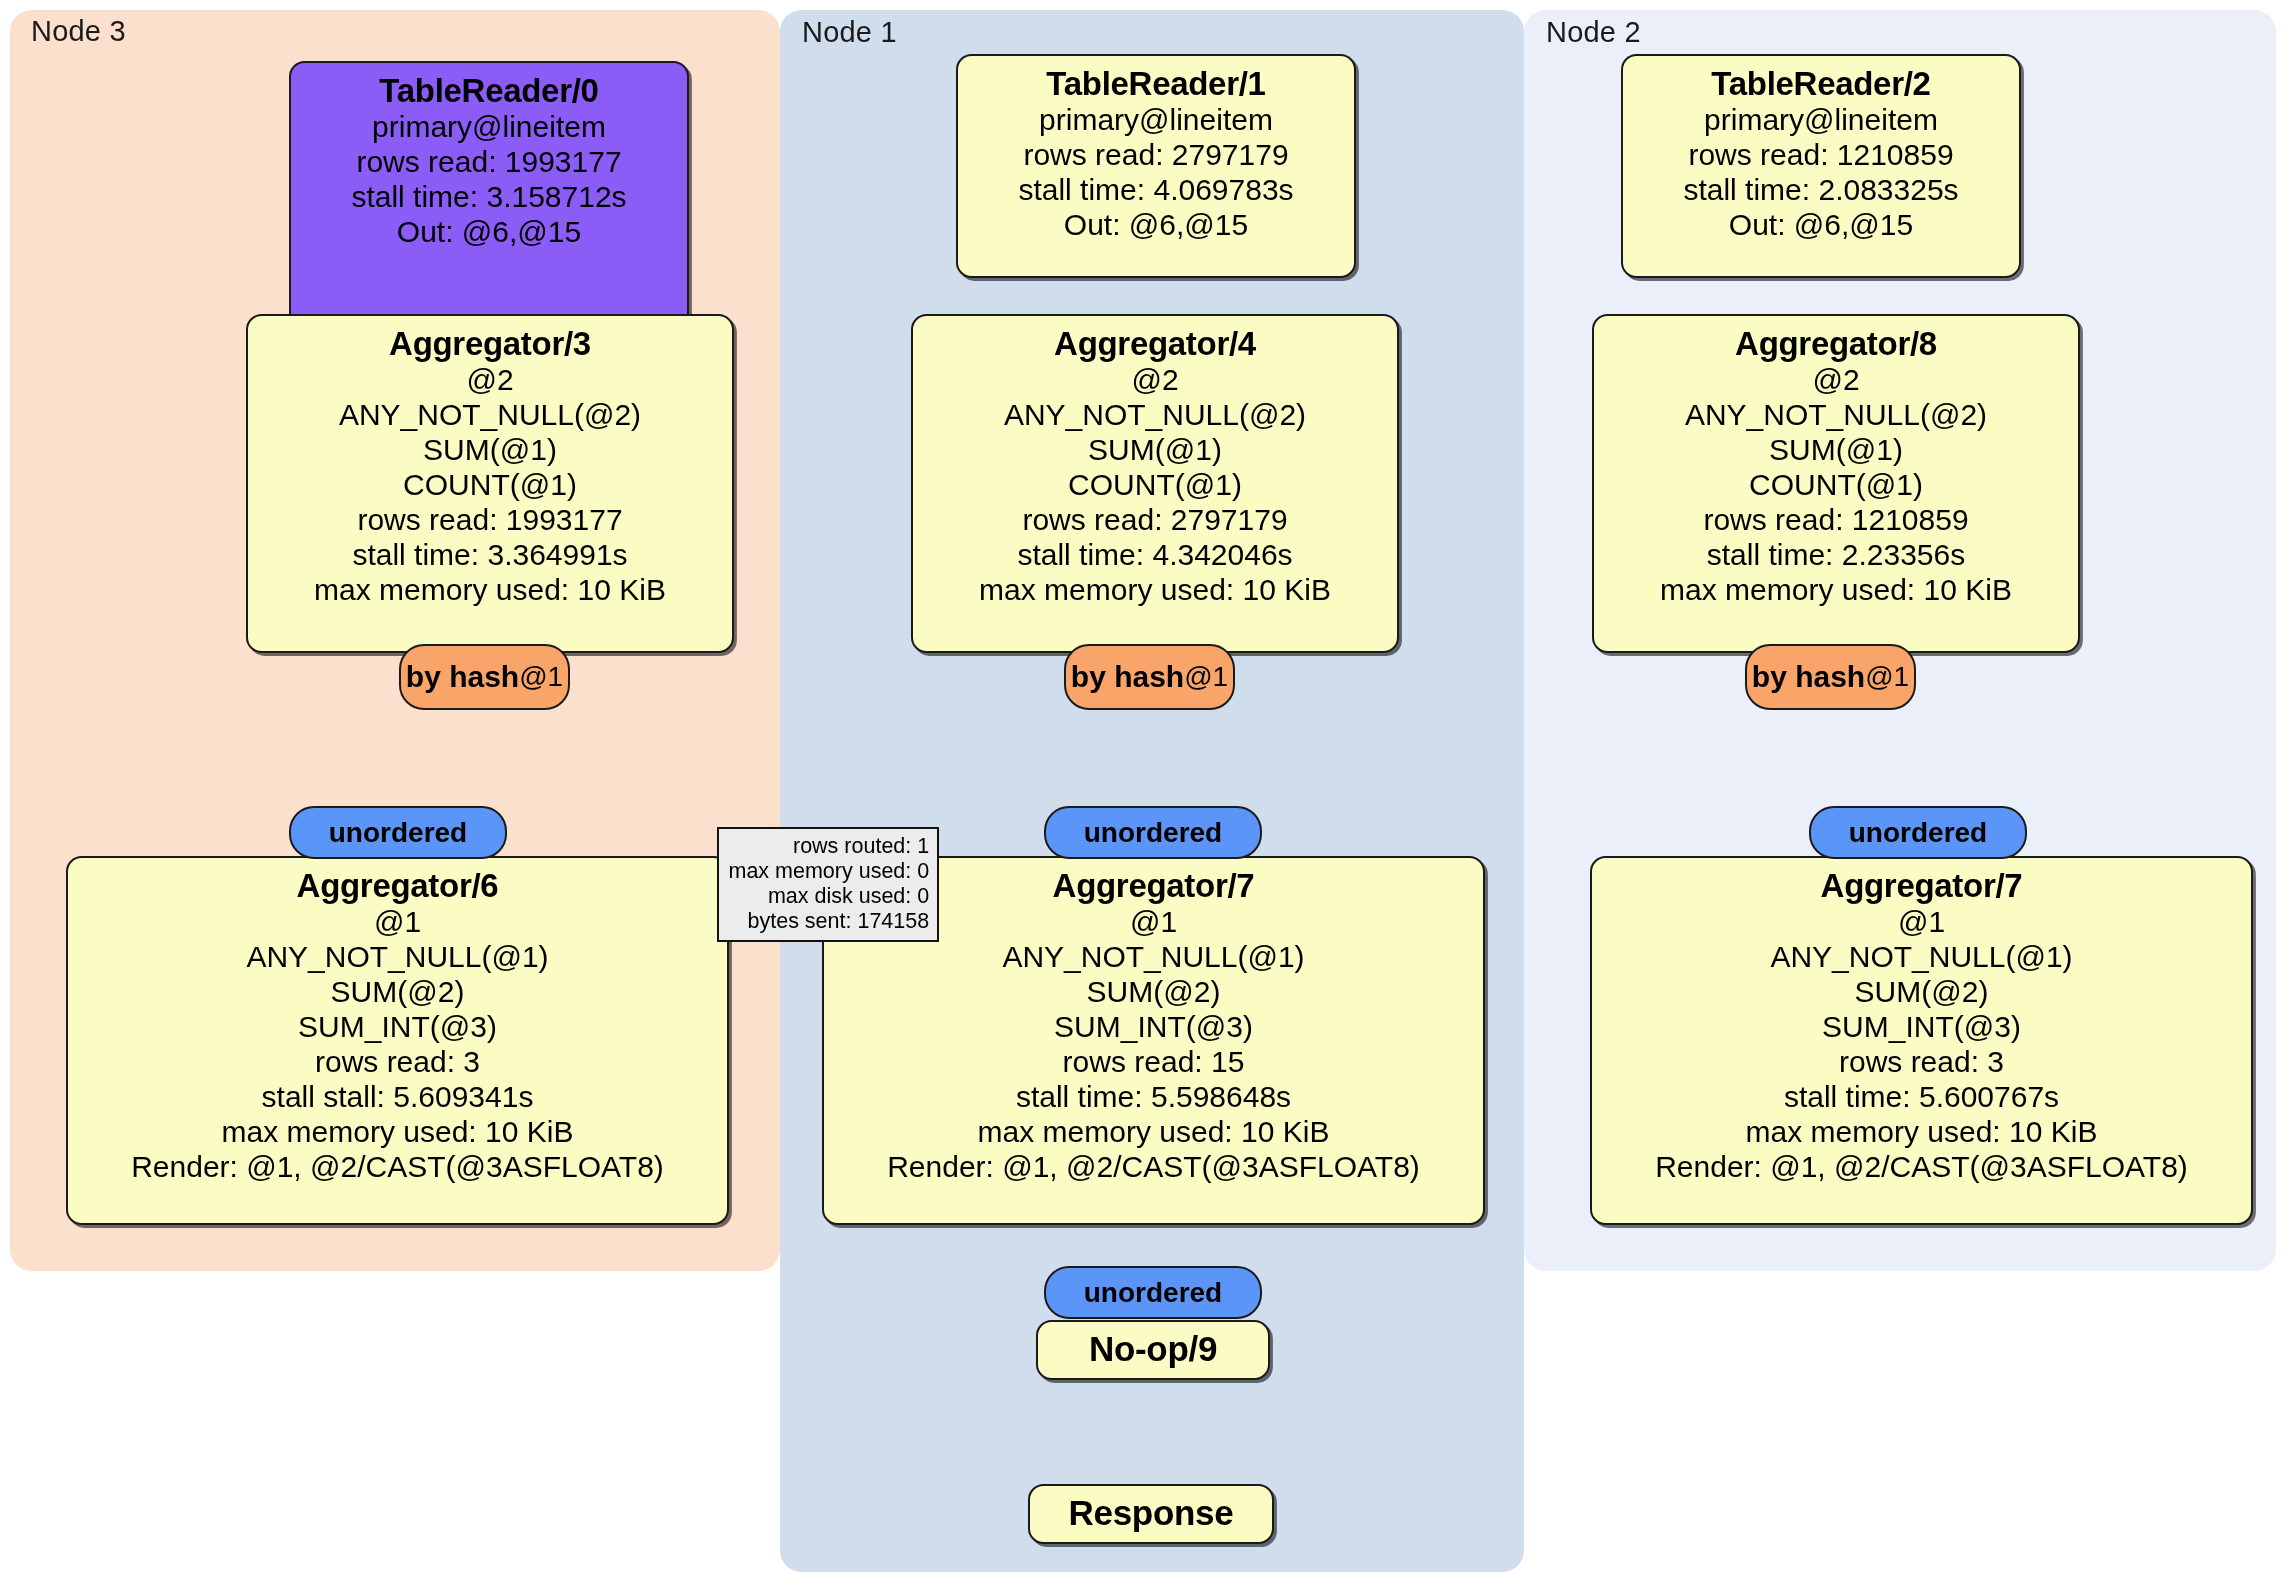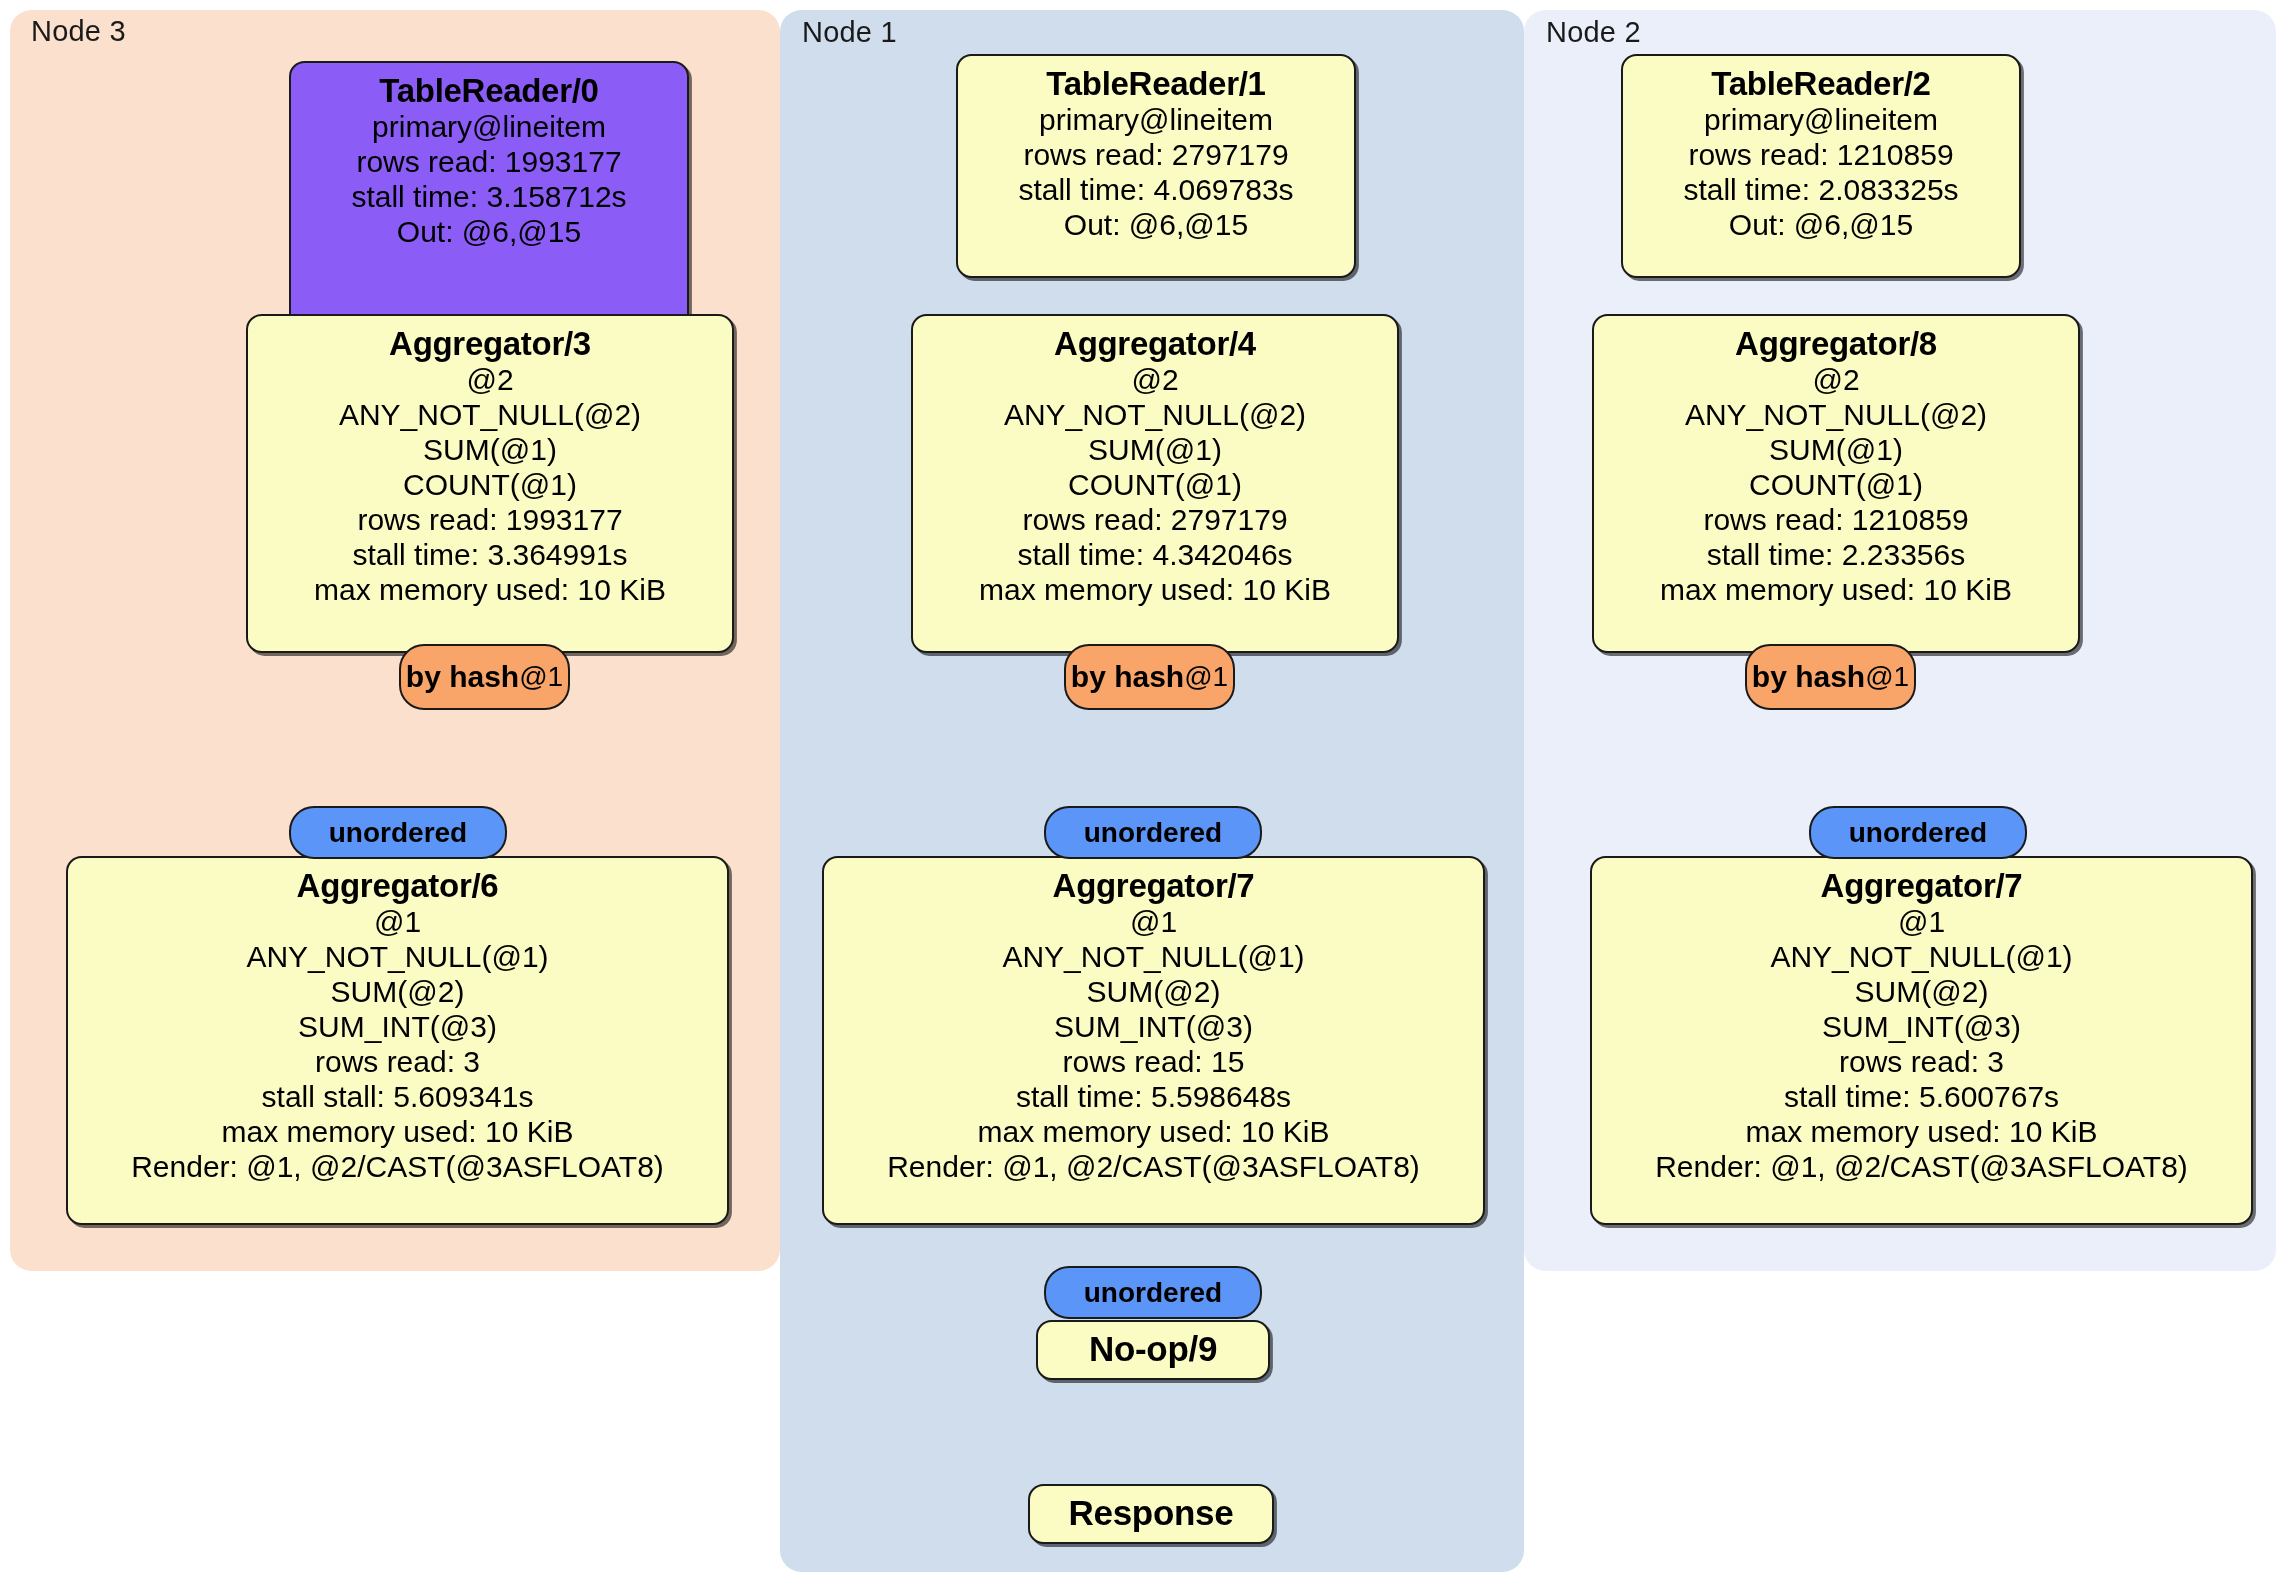--- a/index.html
+++ b/index.html
@@ -204,15 +204,21 @@
       </div>
       <div class="pill unordered" style="left: 1044px; top: 806px; width: 218px; height: 53px; background: rgb(91, 149, 247);">
         <div class="t1">unordered</div>
       </div>
       <div class="pill unordered" style="left: 1809px; top: 806px; width: 218px; height: 53px; background: rgb(91, 149, 247);">
         <div class="t1">unordered</div>
       </div>
       <div class="pill unordered" style="left: 1044px; top: 1266px; width: 218px; height: 53px; background: rgb(91, 149, 247);">
         <div class="t1">unordered</div>
       </div>
+      <div class="stats" style="left: 717px; top: 827px; width: 222px; height: 115px; background: rgb(236, 236, 236);">
+        <div class="line">rows routed: 1</div>
+        <div class="line">max memory used: 0</div>
+        <div class="line">max disk used: 0</div>
+        <div class="line">bytes sent: 174158</div>
+      </div>
     </div>
 </div>
 
 
 </body></html>

